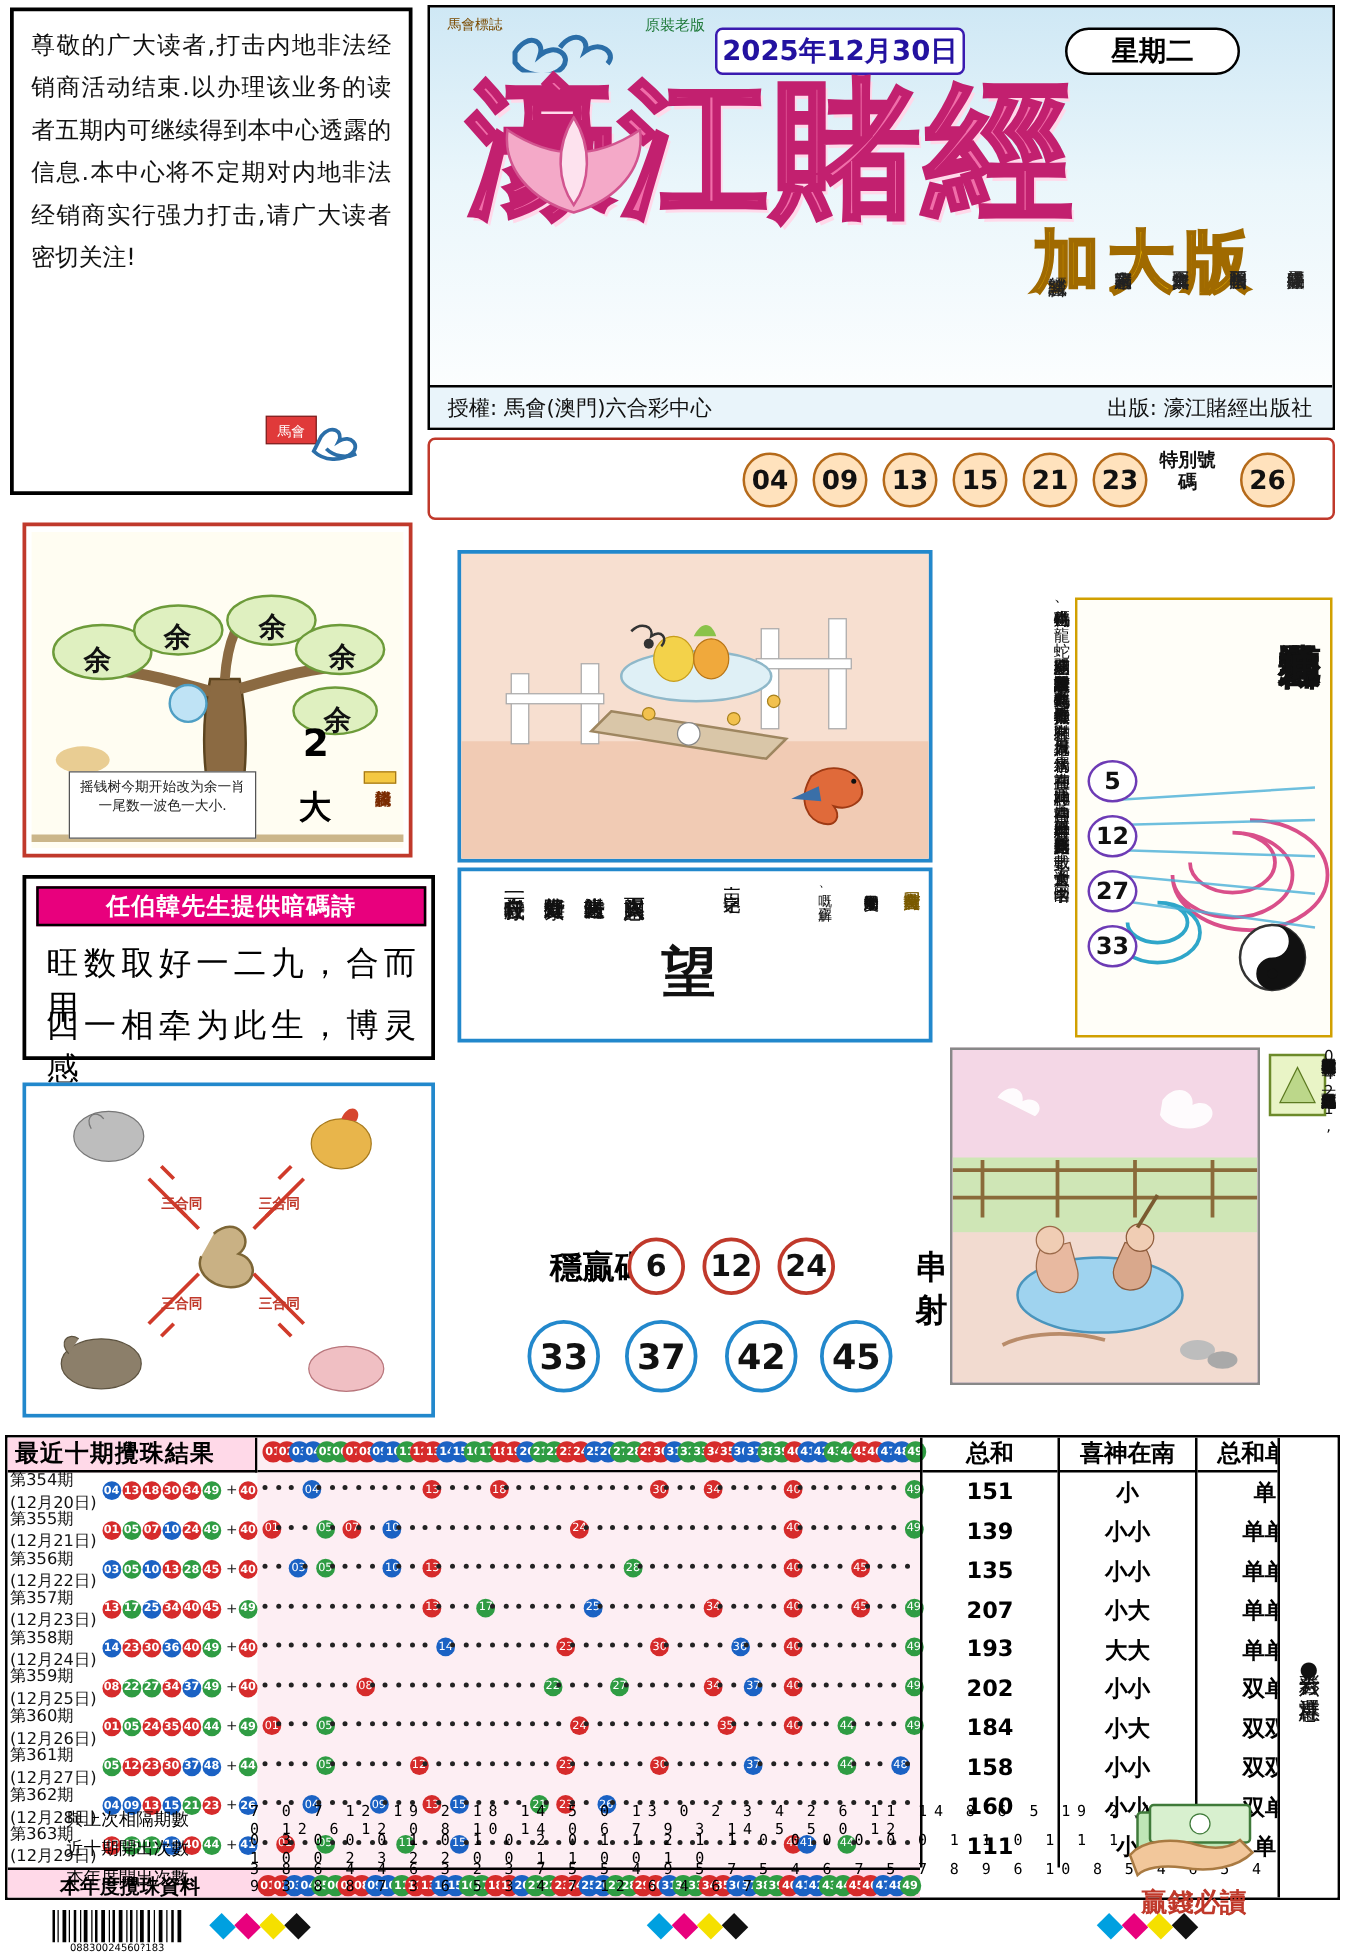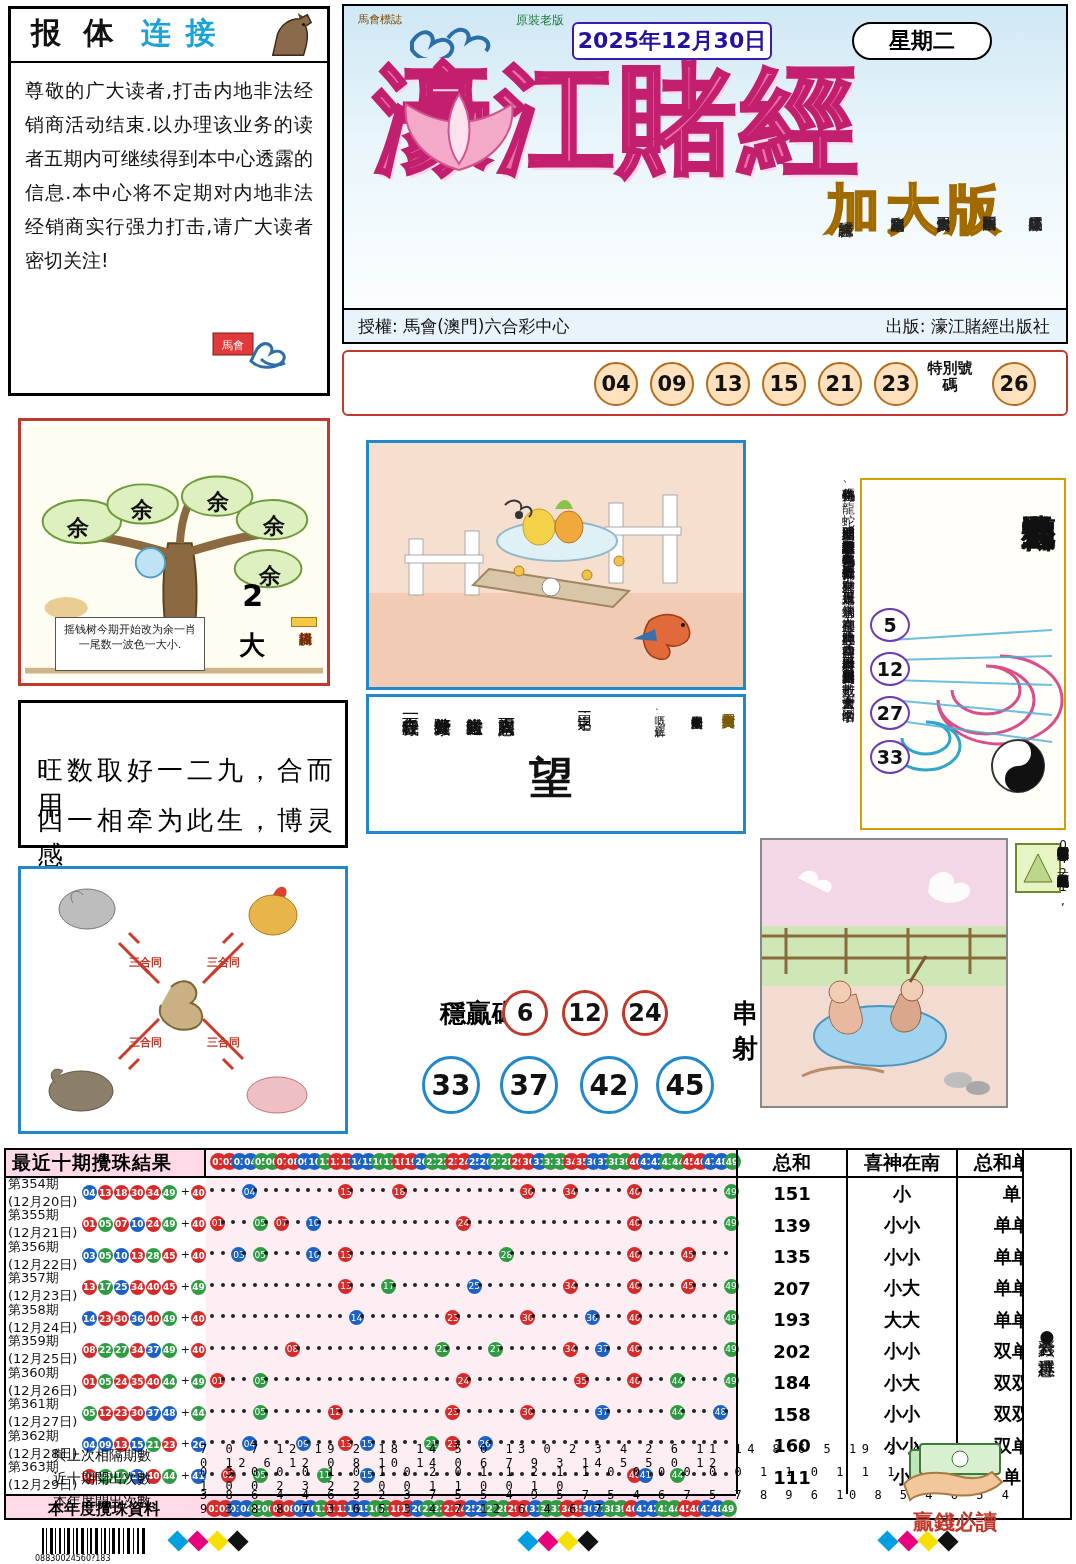--- a/index.html
+++ b/index.html
@@ -304,29 +304,20 @@
   #footer { left:0; top:1528px; width:1076px; height:36px; }
   #barcode { position:absolute; left:40px; top:0; width:110px; height:26px; }
   .colorbar { position:absolute; width:16px; height:14px; top:6px; }
 </style>
 </head>
 <body>
 
 <div class="page">
 
   <div class="abs" id="notice">
-    <div class="hdr">
-      <span class="t1">报 体</span>
-      <span class="t2">连 接</span>
-      <svg class="horse" viewBox="0 0 60 50">
-        <path d="M10 46 L14 28 C16 16 26 8 38 8 L46 4 L50 12 L44 16 C48 24 46 34 42 46 Z" fill="#8a6a4a" stroke="#3a2a18" stroke-width="1.5"></path>
-        <path d="M38 8 L36 2 L42 6 Z" fill="#5a4228"></path>
-        <circle cx="42" cy="14" r="1.6" fill="#111"></circle>
-      </svg>
-    </div>
     <div class="body">尊敬的广大读者,打击内地非法经销商活动结束.以办理该业务的读者五期内可继续得到本中心透露的信息.本中心将不定期对内地非法经销商实行强力打击,请广大读者密切关注!</div>
     <svg class="stamp" viewBox="0 0 130 48">
       <rect x="22" y="2" width="40" height="22" fill="#e03a3a" stroke="#7a1a1a"></rect>
       <text x="42" y="18" font-size="11" fill="#fff" text-anchor="middle">馬會</text>
       <path d="M66 18 c8 -10 18 -4 14 4 c10 -6 18 4 10 10 c-8 6 -22 6 -30 -2 z" fill="none" stroke="#2b6ea8" stroke-width="3"></path>
       <path d="M70 28 c6 6 16 8 24 4" fill="none" stroke="#2b6ea8" stroke-width="3"></path>
     </svg>
   </div>
 
   <div class="abs" id="masthead">
@@ -468,20 +459,21 @@
       </g>
     </svg>
     <div class="title vert">九宮八卦顯神通</div>
     <div class="bnum" style="top:128px">5</div>
     <div class="bnum" style="top:172px">12</div>
     <div class="bnum" style="top:216px">27</div>
     <div class="bnum" style="top:260px">33</div>
   </div>
 
   <div class="abs" id="hidden-poem">
+    <div class="bar">任伯韓先生提供暗碼詩</div>
     <div class="l1">旺数取好一二九，合而用</div>
     <div class="l2">四一相牵为此生，博灵感</div>
   </div>
 
   <div class="abs" id="animals">
     <svg viewBox="0 0 324 262" style="width:100%;height:100%">
       <rect width="324" height="262" fill="#fff"></rect>
       <ellipse cx="66" cy="40" rx="28" ry="20" fill="#bdbdbd" stroke="#777"></ellipse>
       <path d="M52 34 c-6 -10 4 -16 10 -8" fill="#bdbdbd" stroke="#777"></path>
       <ellipse cx="252" cy="46" rx="24" ry="20" fill="#e8b54b" stroke="#a87b1e"></ellipse>
@@ -1406,21 +1398,21 @@
           <rect x="69" y="0" width="1" height="26"></rect>
         <rect x="72" y="0" width="3" height="26"></rect>
           <rect x="78" y="0" width="2" height="26"></rect>
         <rect x="83" y="0" width="1" height="26"></rect>
           <rect x="87" y="0" width="3" height="26"></rect>
         <rect x="93" y="0" width="1" height="26"></rect>
           <rect x="97" y="0" width="2" height="26"></rect>
         <rect x="102" y="0" width="3" height="26"></rect>
       </g>
     </svg>
-    <div class="abs" style="left:35px;top:26px;font-size:8px">08830024560?183</div>
+    <div class="abs" style="left:56px;top:26px;font-size:8px">08830024560?183</div>
     <div id="colorbars">
         <div class="colorbar" style="left: 170px; background: rgb(0, 160, 224); transform: rotate(45deg);"></div>
         <div class="colorbar" style="left: 190px; background: rgb(232, 0, 125); transform: rotate(45deg);"></div>
         <div class="colorbar" style="left: 210px; background: rgb(245, 224, 0); transform: rotate(45deg);"></div>
         <div class="colorbar" style="left: 230px; background: rgb(17, 17, 17); transform: rotate(45deg);"></div>
         <div class="colorbar" style="left: 520px; background: rgb(0, 160, 224); transform: rotate(45deg);"></div>
         <div class="colorbar" style="left: 540px; background: rgb(232, 0, 125); transform: rotate(45deg);"></div>
         <div class="colorbar" style="left: 560px; background: rgb(245, 224, 0); transform: rotate(45deg);"></div>
         <div class="colorbar" style="left: 580px; background: rgb(17, 17, 17); transform: rotate(45deg);"></div>
         <div class="colorbar" style="left: 880px; background: rgb(0, 160, 224); transform: rotate(45deg);"></div>

